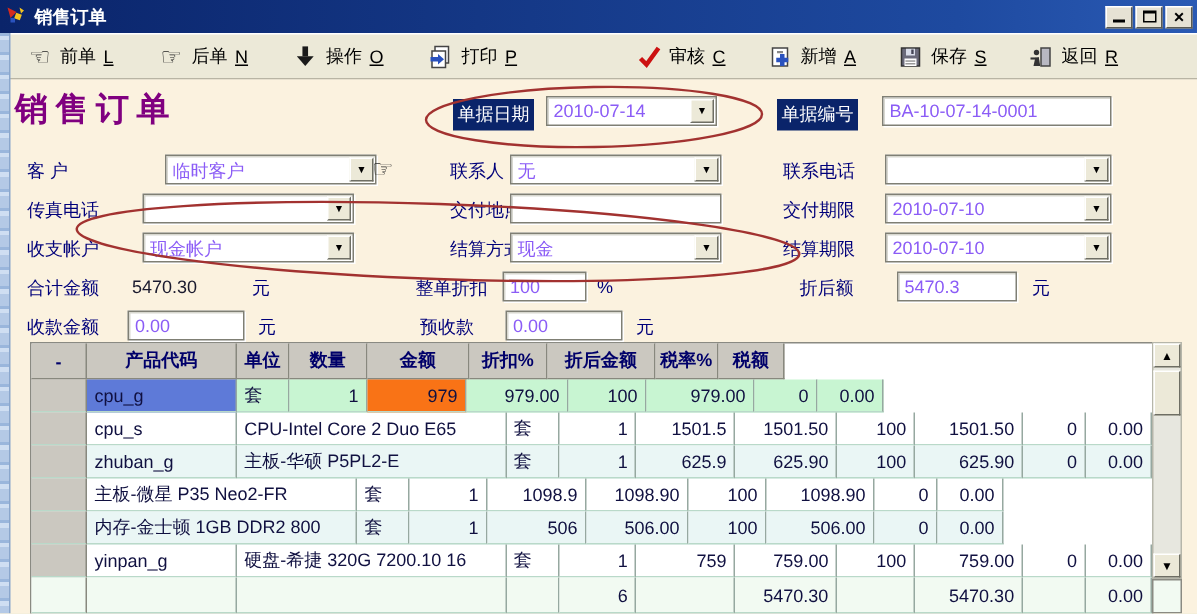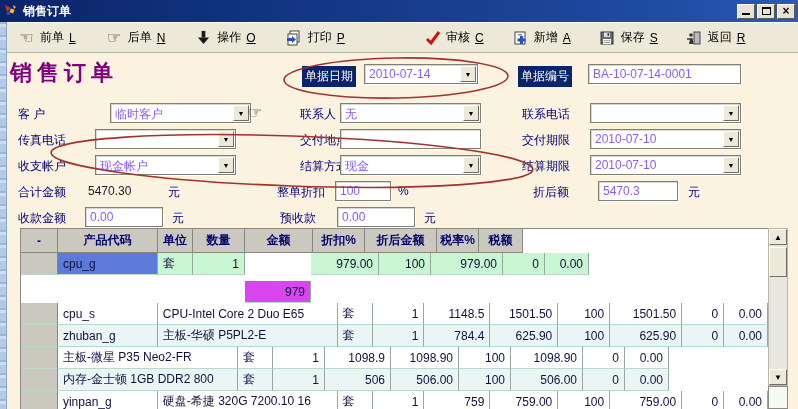--- a/index.html
+++ b/index.html
@@ -317,47 +317,47 @@
       <div class="gcell" style="width: 52px;">折扣%</div>
       <div class="gcell" style="width: 72px;">折后金额</div>
       <div class="gcell" style="width: 42px;">税率%</div>
       <div class="gcell" style="width: 44px;">税额</div>
     </div>
     <div class="grow">
       <div class="gcell gsel" style="width: 37px;"></div>
       <div class="gcell" style="width: 100px; background: rgb(94, 122, 216);">cpu_g</div>
       <div class="gcell" style="width: 35px; background: rgb(200, 245, 210);">套</div>
       <div class="gcell num" style="width: 52px; background: rgb(200, 245, 210);">1</div>
-      <div class="gcell num" style="width: 66px; background: #d946ef; margin-top: 28px;">979</div>
+      <div class="gcell num" style="width: 66px; background: #f97316;">979</div>
       <div class="gcell num" style="width: 68px; background: rgb(200, 245, 210);">979.00</div>
       <div class="gcell num" style="width: 52px; background: rgb(200, 245, 210);">100</div>
       <div class="gcell num" style="width: 72px; background: rgb(200, 245, 210);">979.00</div>
       <div class="gcell num" style="width: 42px; background: rgb(200, 245, 210);">0</div>
       <div class="gcell num" style="width: 44px; background: rgb(200, 245, 210);">0.00</div>
     </div>
     <div class="grow">
       <div class="gcell gsel" style="width: 37px;"></div>
       <div class="gcell" style="width: 100px;">cpu_s</div>
       <div class="gcell" style="width: 180px;">CPU-Intel Core 2 Duo E65</div>
       <div class="gcell" style="width: 35px;">套</div>
       <div class="gcell num" style="width: 52px;">1</div>
-      <div class="gcell num" style="width: 66px;">1148.5</div>
+      <div class="gcell num" style="width: 66px;">1501.5</div>
       <div class="gcell num" style="width: 68px;">1501.50</div>
       <div class="gcell num" style="width: 52px;">100</div>
       <div class="gcell num" style="width: 72px;">1501.50</div>
       <div class="gcell num" style="width: 42px;">0</div>
       <div class="gcell num" style="width: 44px;">0.00</div>
     </div>
     <div class="grow">
       <div class="gcell gsel" style="width: 37px;"></div>
       <div class="gcell" style="width: 100px; background: rgb(234, 246, 245);">zhuban_g</div>
       <div class="gcell" style="width: 180px; background: rgb(234, 246, 245);">主板-华硕 P5PL2-E</div>
       <div class="gcell" style="width: 35px; background: rgb(234, 246, 245);">套</div>
       <div class="gcell num" style="width: 52px; background: rgb(234, 246, 245);">1</div>
-      <div class="gcell num" style="width: 66px; background: rgb(234, 246, 245);">784.4</div>
+      <div class="gcell num" style="width: 66px; background: rgb(234, 246, 245);">625.9</div>
       <div class="gcell num" style="width: 68px; background: rgb(234, 246, 245);">625.90</div>
       <div class="gcell num" style="width: 52px; background: rgb(234, 246, 245);">100</div>
       <div class="gcell num" style="width: 72px; background: rgb(234, 246, 245);">625.90</div>
       <div class="gcell num" style="width: 42px; background: rgb(234, 246, 245);">0</div>
       <div class="gcell num" style="width: 44px; background: rgb(234, 246, 245);">0.00</div>
     </div>
     <div class="grow">
       <div class="gcell gsel" style="width: 37px;"></div>
       <div class="gcell" style="width: 180px;">主板-微星 P35 Neo2-FR</div>
       <div class="gcell" style="width: 35px;">套</div>

